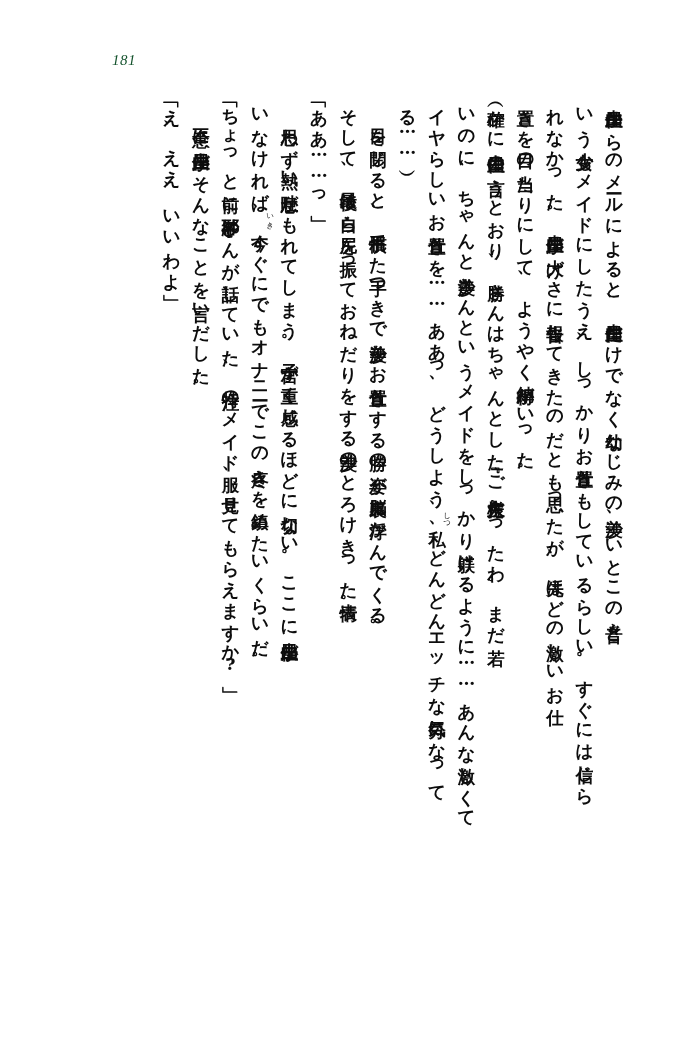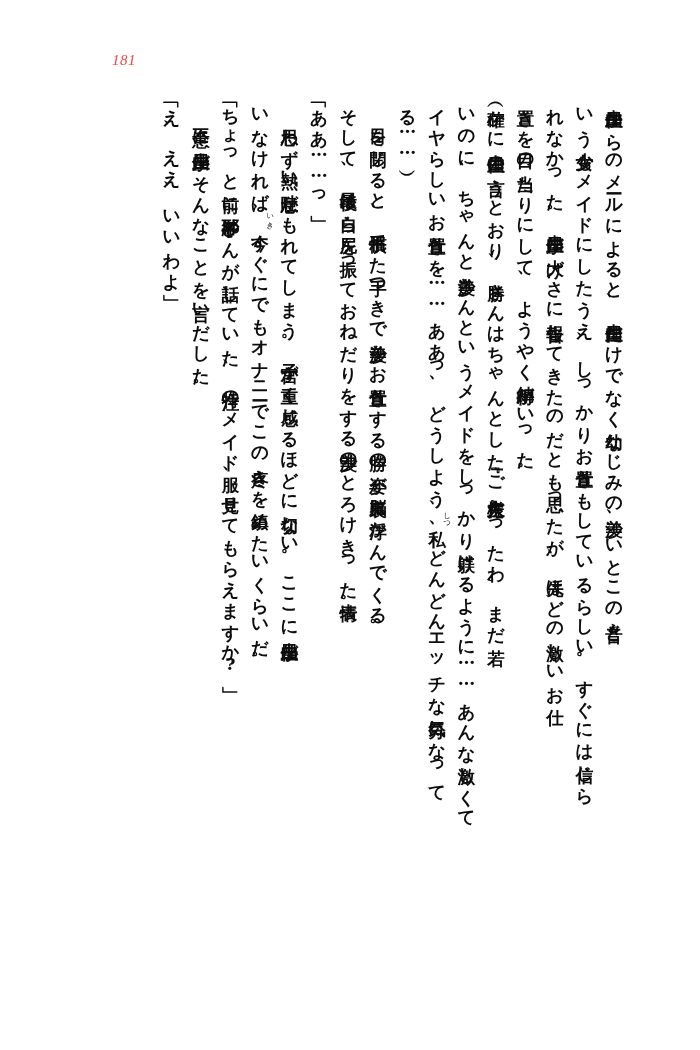--- a/index.html
+++ b/index.html
@@ -24,21 +24,21 @@
     background: #ffffff;
   }
 
   #page-number {
     position: absolute;
     left: 112px;
     top: 52px;
     font-size: 15px;
     font-family: "Liberation Serif", "DejaVu Serif", serif;
     font-style: italic;
-    color: #ef4444;
+    color: #14532d;
     letter-spacing: 0.5px;
   }
 
   
   #text-body {
     position: absolute;
     right: 78px;
     top: 96px;
     width: 520px;
     height: 852px;

